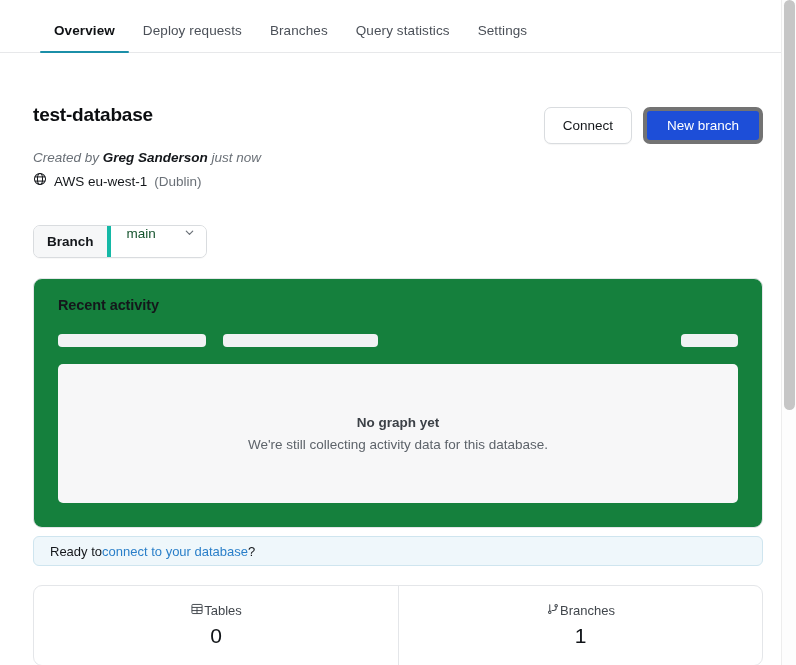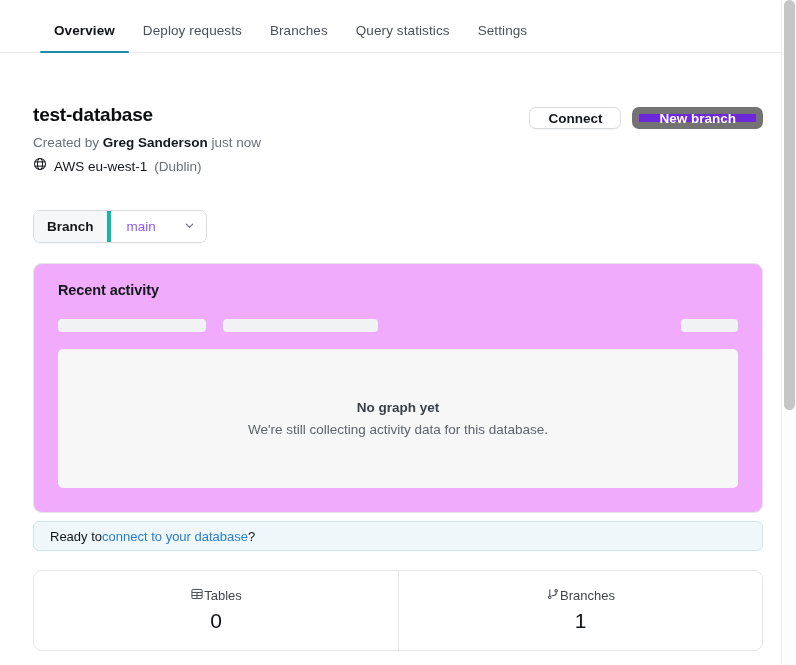--- a/index.html
+++ b/index.html
@@ -67,63 +67,64 @@
   }
 
   .db-title {
     font-size: 19px;
     font-weight: bold;
     letter-spacing: -0.2px;
     color: #0b0d10;
     line-height: 1.25;
   }
   .db-sub {
-    margin-top: 7px;
+    margin-top: 22px;
     font-size: 13.5px;
     color: #6a7077;
     line-height: 1.35;
+    font-style: italic;
   }
   .db-sub b { color: #14171b; font-weight: bold; }
 
   .db-region {
     margin-top: 5px;
     font-size: 13.5px;
     color: #14171b;
     display: flex;
     align-items: flex-end;
     gap: 7px;
     line-height: 1.35;
   }
   .db-region .muted { color: #6a7077; }
   .globe { display: block; }
 
   .hdr-actions { display: flex; gap: 11px; padding-top: 4px; }
 
   .btn {
     font-family: "Liberation Sans", sans-serif;
     font-size: 13.5px;
-    font-weight: bold;
+    font-weight: normal;
     border-radius: 7px;
-    height: 22px;
+    height: 37px;
     padding: 0 18px;
     cursor: pointer;
     display: inline-flex;
     align-items: center;
     justify-content: center;
     white-space: nowrap;
   }
   .btn-secondary {
     background: #fff;
     border: 1px solid #d9dcdf;
     color: #14171b;
     box-shadow: 0 1px 1px rgba(15,17,20,0.04);
   }
   .btn-primary {
-    background: #6d28d9;
-    border: 7px solid #737373;
+    background: #1d4ed8;
+    border: 4px solid #737373;
     color: #ffffff;
     padding: 0 20px;
   }
 
   
   .filters {
     margin-top: 34px;
     display: flex;
     align-items: center;
     justify-content: space-between;
@@ -163,35 +164,35 @@
     align-items: center;
     padding: 0 13px;
     font-size: 13.5px;
     font-weight: bold;
     color: #14171b;
     background: #f6f7f8;
     border-right: 4px solid #14b8a6;
   }
   .branch-value {
     display: flex;
-    align-items: center;
+    align-items: flex-start;
     gap: 28px;
     padding: 0 11px 0 16px;
     font-size: 13.5px;
-    color: #8b5cf6;
+    color: #14532d;
     background: #fff;
     cursor: pointer;
   }
 
   
   .card {
     margin-top: 20px;
     border: 1px solid #e4e6e9;
     border-radius: 9px;
-    background: #f0abfc;
+    background: #15803d;
     padding: 18px 24px 24px 24px;
   }
   .card-title {
     font-size: 14.5px;
     font-weight: bold;
     color: #14171b;
     letter-spacing: -0.1px;
   }
 
   .skeletons {

